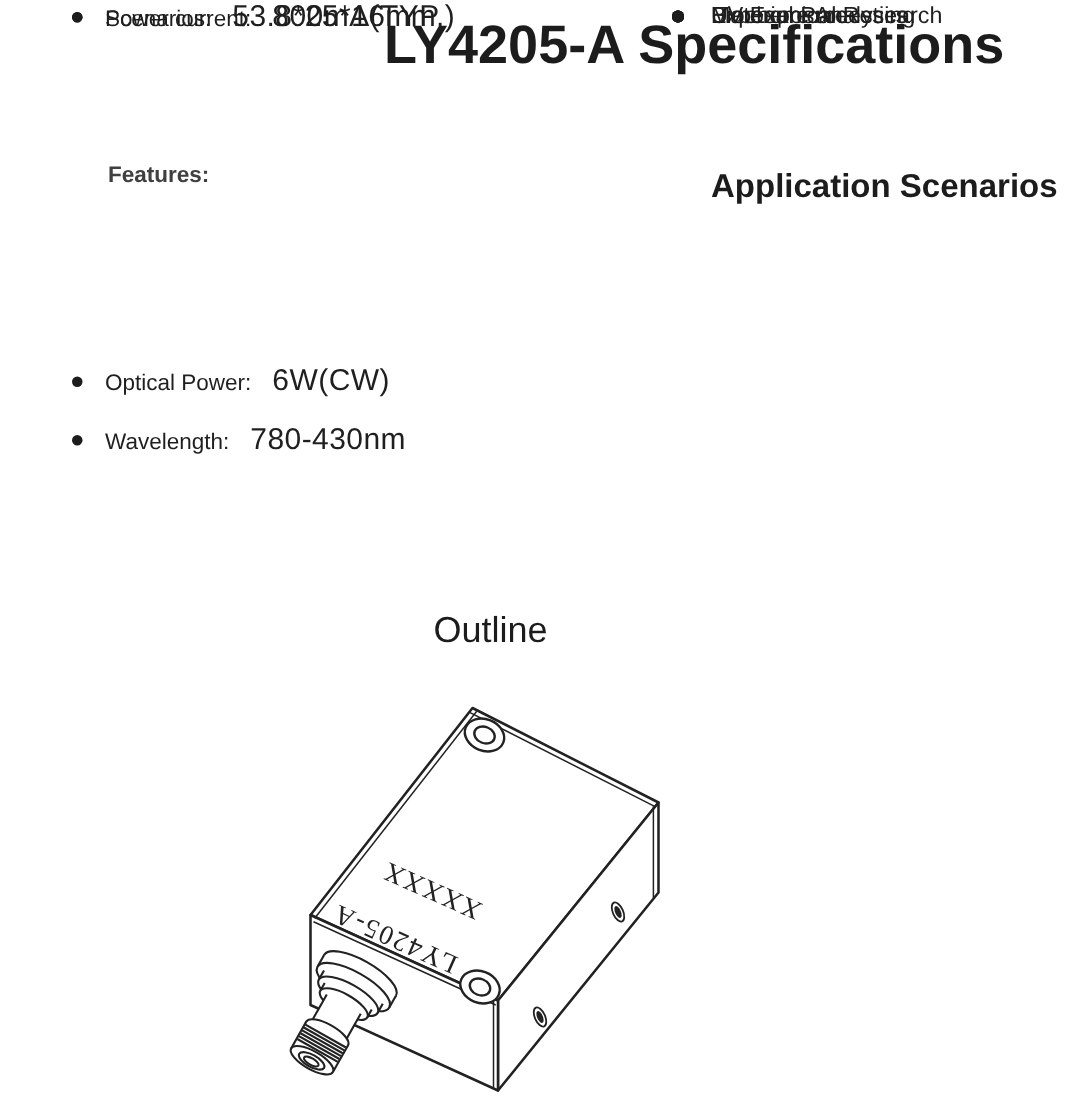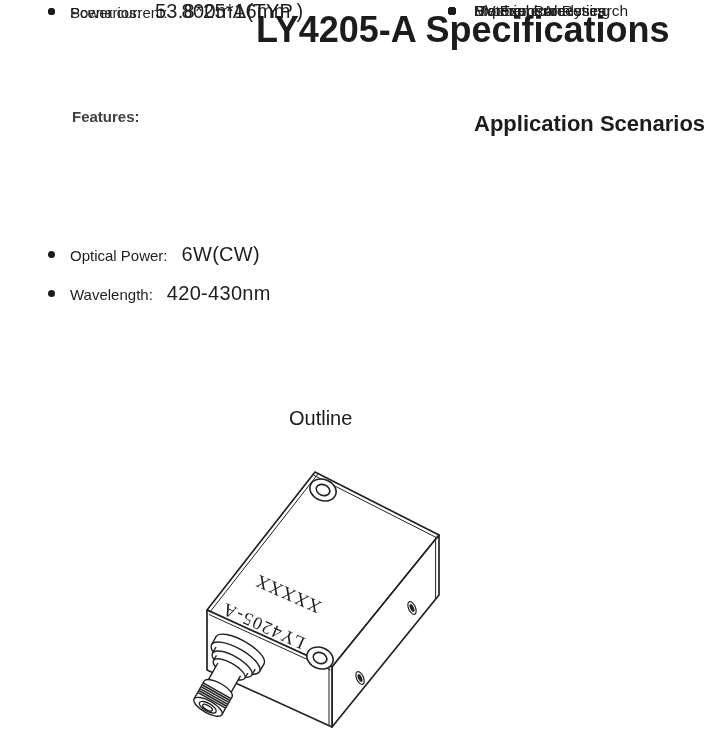--- a/index.html
+++ b/index.html
@@ -15,21 +15,21 @@
   .features-heading{
     position:absolute;left:72px;top:108px;
     font-size:15px;font-weight:700;color:#404040;white-space:nowrap;
   }
   .app-heading{
     position:absolute;left:474px;top:111px;
     font-size:22px;font-weight:700;color:#1c1c1c;white-space:nowrap;
   }
   .outline-heading{
     position:absolute;left:289px;top:407px;
-    font-size:20px;font-weight:500;color:#1c1c1c;white-space:nowrap;
+    font-size:24px;font-weight:500;color:#1c1c1c;white-space:nowrap;
   }
   .feat-row{
     position:absolute;left:48px;display:flex;align-items:baseline;white-space:nowrap;
   }
   .feat-row .dot{
     width:7px;height:7px;border-radius:50%;background:#1c1c1c;
     align-self:center;margin-right:15px;flex:0 0 auto;
   }
   .feat-label{font-size:15px;color:#1f1f1f;}
   .feat-value{font-size:20px;color:#1f1f1f;margin-left:14px;letter-spacing:0.3px;}
@@ -63,21 +63,21 @@
 <div class="features-heading">Features:</div>
 
 <div class="feat-row">
   <span class="dot"></span>
   <span class="feat-label">Optical Power:</span>
   <span class="feat-value">6W(CW)</span>
 </div>
 <div class="feat-row">
   <span class="dot"></span>
   <span class="feat-label">Wavelength:</span>
-  <span class="feat-value">420-430nm</span>
+  <span class="feat-value">780-430nm</span>
 </div>
 <div class="feat-row">
   <span class="dot"></span>
   <span class="feat-label">Power current:</span>
   <span class="feat-value">800mA(TYP.)</span>
 </div>
 <div class="feat-row">
   <span class="dot"></span>
   <span class="feat-label">Scenarios:</span>
   <span class="feat-value">53.8*25*16mm</span>

